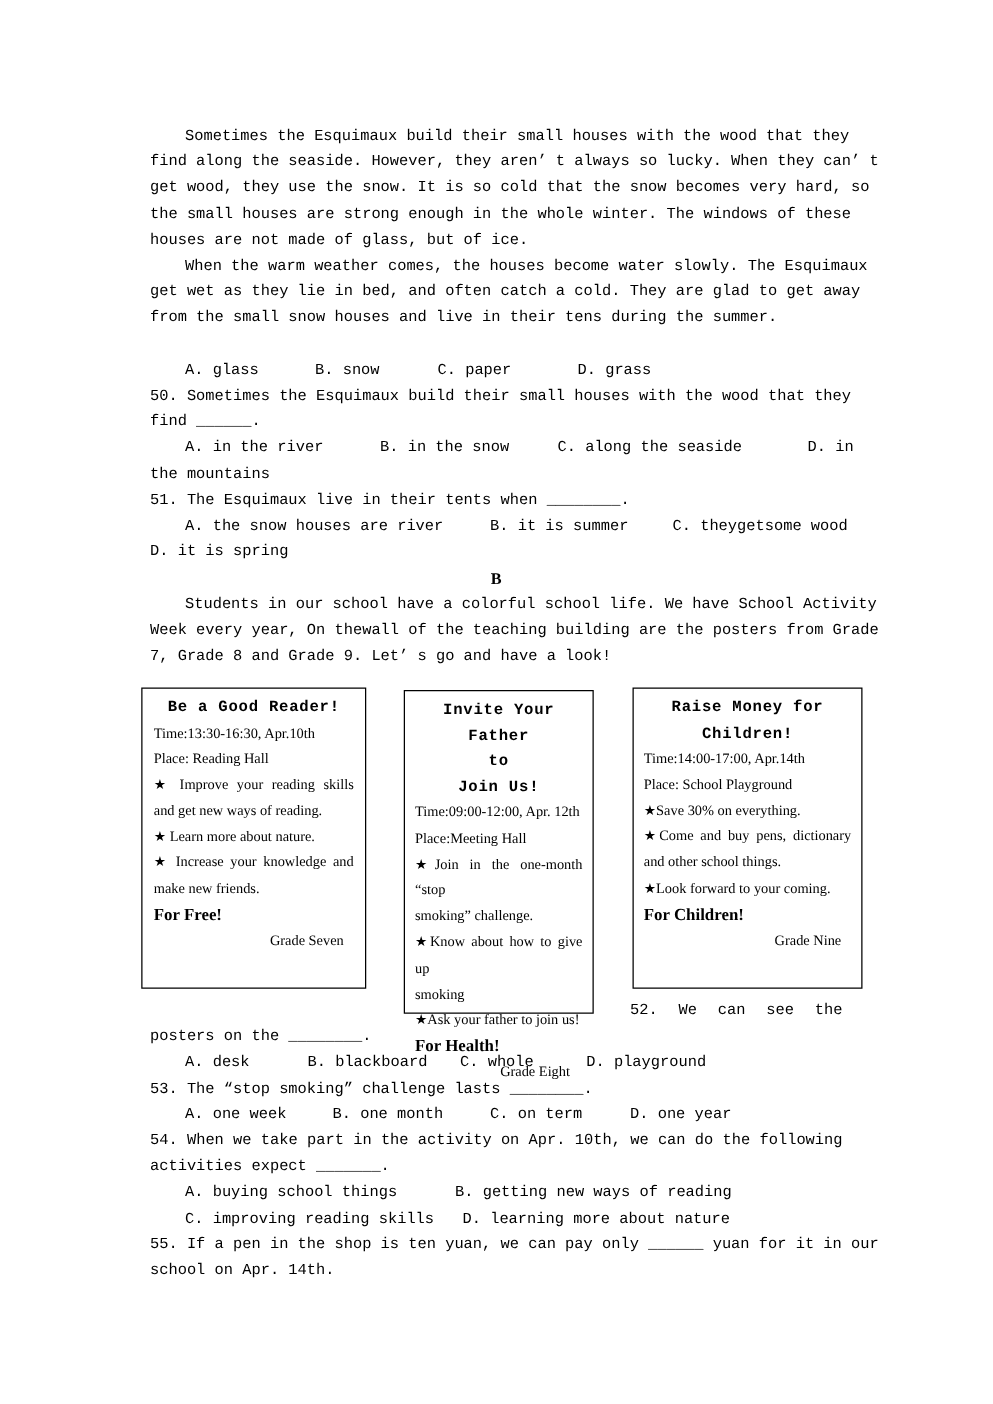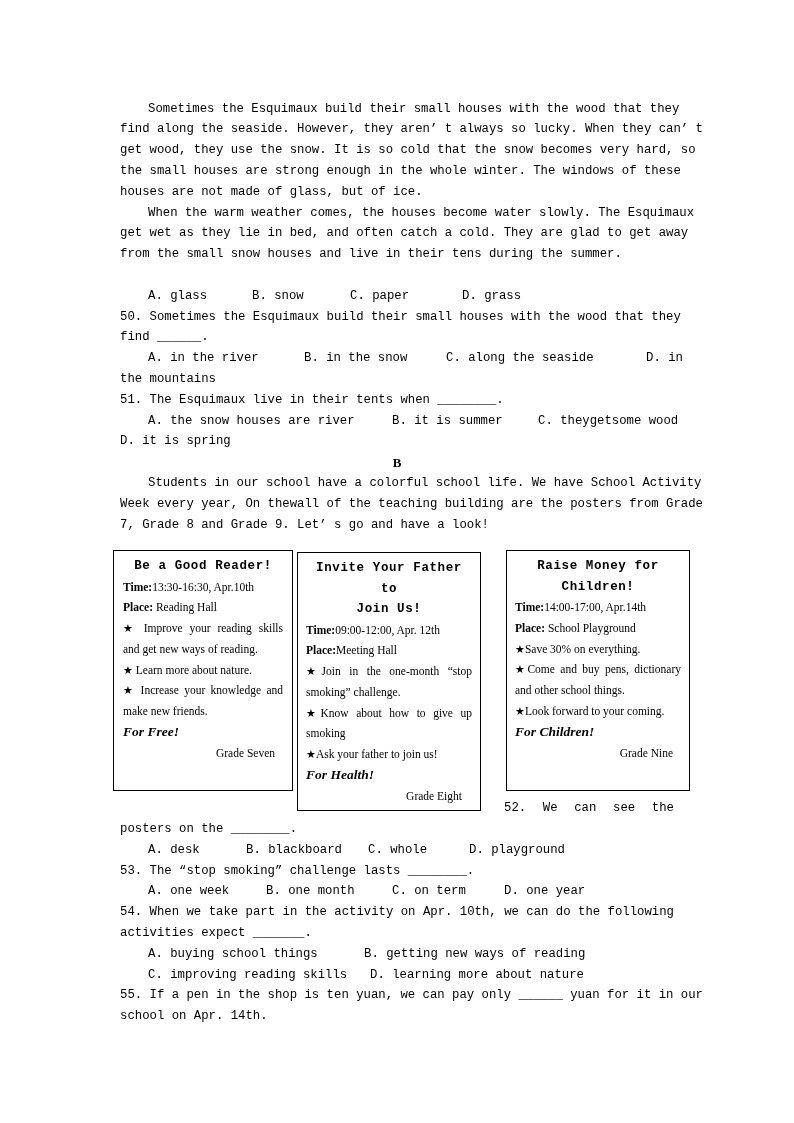--- a/index.html
+++ b/index.html
@@ -12,22 +12,22 @@
   .opts span { position:absolute; top:0; }
   .center { text-align:center; left:120px; width:554px; }
   .bold { font-weight:bold; }
 
   .poster { position:absolute; border:1px solid #000; box-sizing:border-box; background:#fff;
             font-family:"Liberation Serif","DejaVu Serif", serif; font-size:11.5px; color:#000; }
   .poster .ptitle { font-family:"Liberation Mono","DejaVu Sans Mono", monospace; font-weight:bold;
             font-size:12.5px; text-align:center; line-height:20.5px; letter-spacing:0.6px; }
   .poster .pl { line-height:20.8px; }
   .poster .pj { text-align:justify; text-align-last:justify; }
-  .poster b { font-weight:bold; }
-  .poster .slogan { font-weight:bold; font-style:italic; font-size:13.5px; line-height:20.8px; }
+  .poster b { font-weight:normal; }
+  .poster .slogan { font-weight:bold; font-size:13.5px; line-height:20.8px; }
   .poster .grade { text-align:right; line-height:20.8px; }
   .star { font-size:11px; }
 </style>
 </head>
 <body>
 
 <div class="page mono">
 
   <div class="line just ind" style="top:99px">Sometimes the Esquimaux build their small houses with the wood that they</div>
   <div class="line just" style="top:119px">find along the seaside. However, they aren’ t always so lucky. When they can’ t</div>
@@ -75,21 +75,21 @@
     <div class="pl"><b>Place:</b> <span>Reading Hall</span></div>
     <div class="pl pj"><span class="star">★</span> <span>Improve your reading skills</span></div>
     <div class="pl">and get new ways of reading.</div>
     <div class="pl"><span class="star">★</span> <span>Learn more about nature.</span></div>
     <div class="pl pj"><span class="star">★</span> <span>Increase your knowledge and</span></div>
     <div class="pl">make new friends.</div>
     <div class="slogan">For Free!</div>
     <div class="grade" style="padding-right:8px;">Grade Seven</div>
   </div>
 
-  <div class="poster" style="left:297px; top:552px; width:184px; height:259px; padding:5px 8px 0 8px;">
+  <div class="poster" style="left:323px; top:552px; width:152px; height:259px; padding:5px 8px 0 8px;">
     <div class="ptitle">Invite Your Father</div>
     <div class="ptitle">to</div>
     <div class="ptitle">Join Us!</div>
     <div class="pl"><b>Time:</b><span>09:00-12:00, Apr. 12th</span></div>
     <div class="pl"><b>Place:</b><span>Meeting Hall</span></div>
     <div class="pl pj"><span class="star">★</span><span>Join in the one-month “stop</span></div>
     <div class="pl">smoking” challenge.</div>
     <div class="pl pj"><span class="star">★</span><span>Know about how to give up</span></div>
     <div class="pl">smoking</div>
     <div class="pl"><span class="star">★</span><span>Ask your father to join us!</span></div>

